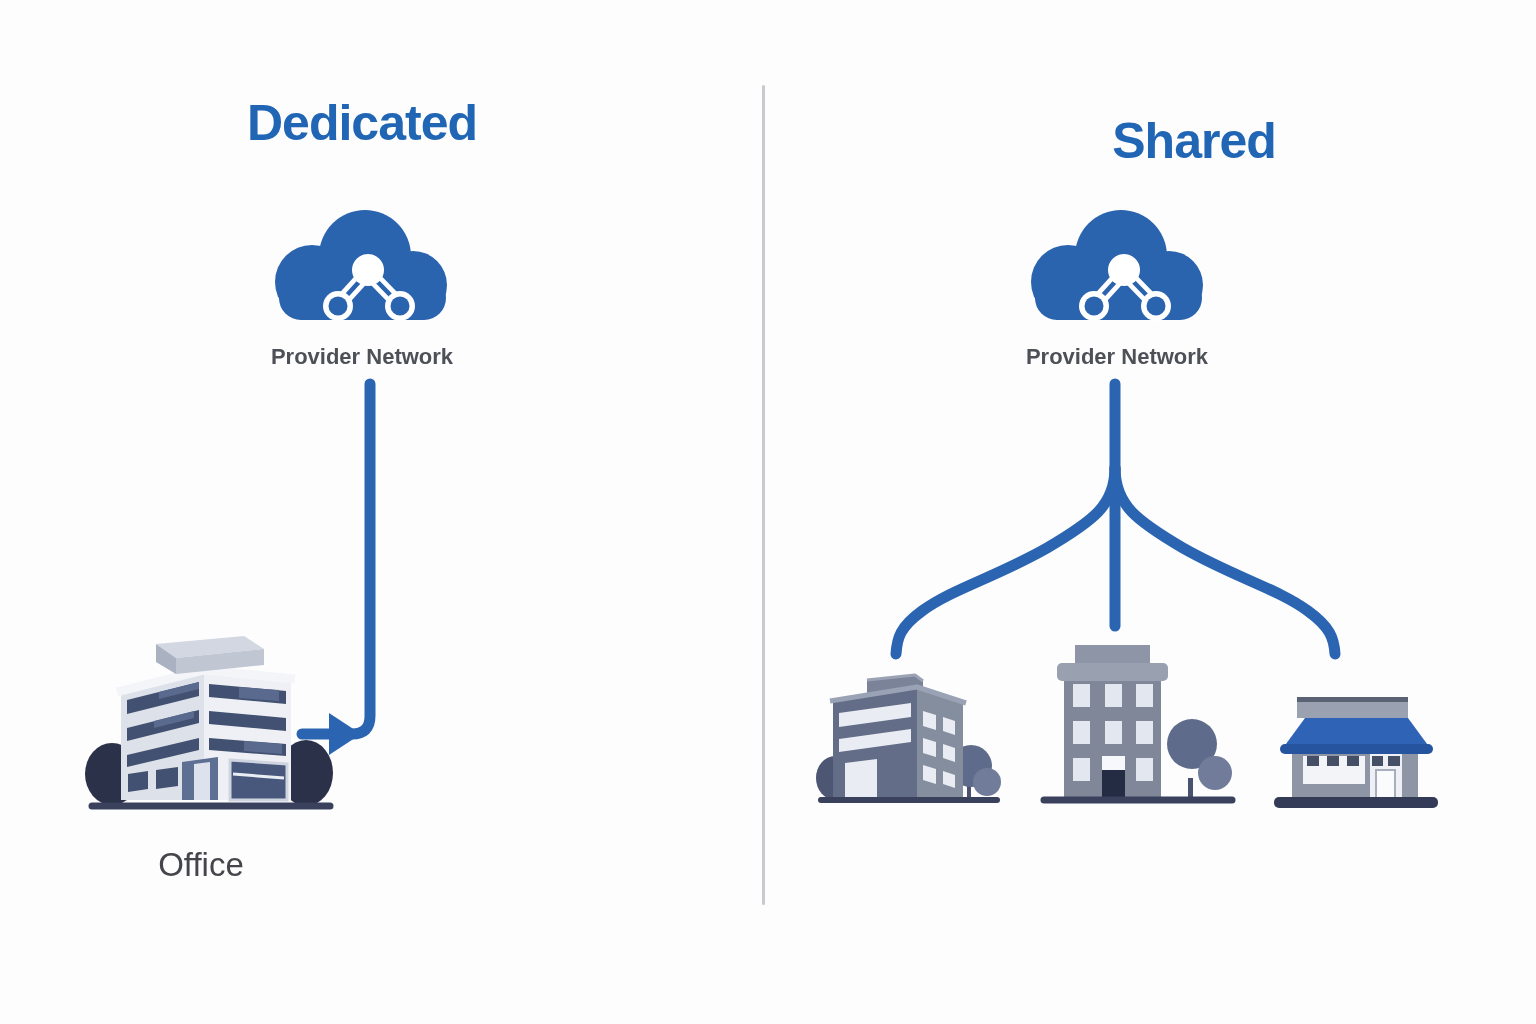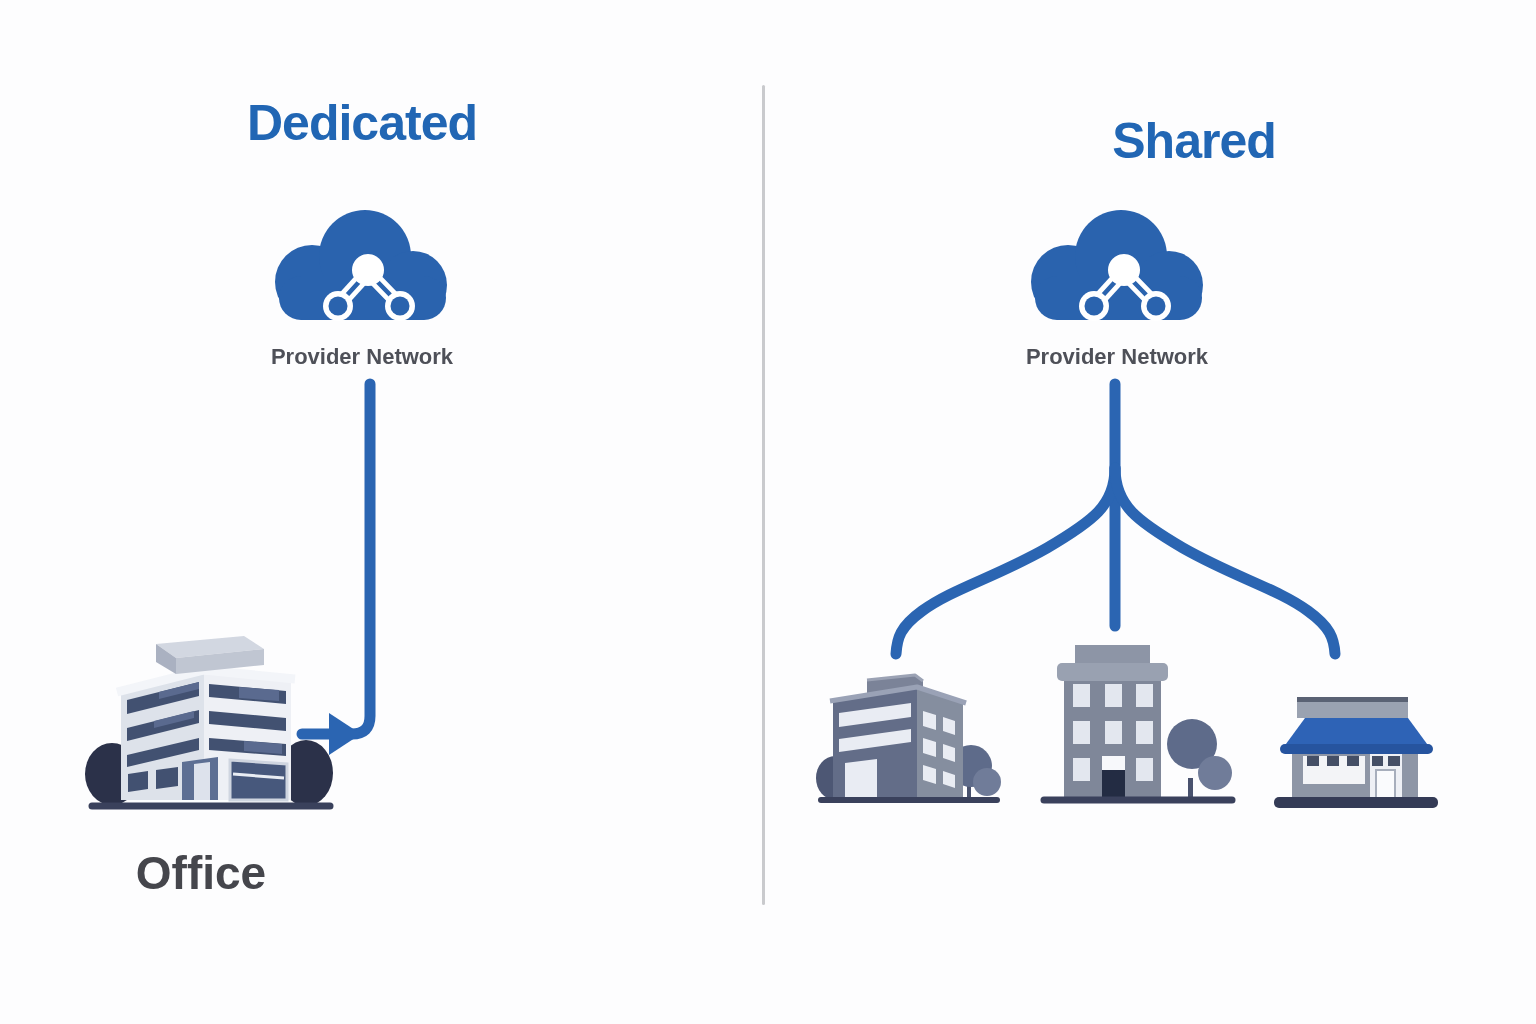--- a/index.html
+++ b/index.html
@@ -23,21 +23,21 @@
     --c-window-dark:#425171;
     --c-window-light:#e9ecf3;
     --c-door-dark:#232c43;
   }
   html,body{margin:0;padding:0;}
   body{background:var(--c-background);font-family:"Liberation Sans",sans-serif;}
   .canvas{position:relative;width:1536px;height:1024px;overflow:hidden;background:var(--c-background);}
   .divider{position:absolute;left:762px;top:85px;width:3px;height:820px;background:var(--c-divider-gray);border-radius:2px;}
   .title{position:absolute;transform:translateX(-50%);font-size:50px;font-weight:700;letter-spacing:-1px;color:var(--c-title-blue);white-space:nowrap;}
   .provider-label{position:absolute;transform:translateX(-50%);font-size:22px;font-weight:600;color:var(--c-provider-label-gray);white-space:nowrap;}
-  .building-label{position:absolute;transform:translateX(-50%);font-size:46px;font-weight:700;color:var(--c-building-label-gray);white-space:nowrap;}
+  .building-label{position:absolute;transform:translateX(-50%);font-size:33px;font-weight:400;color:var(--c-building-label-gray);white-space:nowrap;}
   .abs{position:absolute;}
   .overlay{position:absolute;left:0;top:0;pointer-events:none;}
   
   .cloud-fill{fill:var(--c-cloud-blue);}
   .edge-white{stroke:#ffffff;stroke-width:14;fill:none;stroke-linecap:round;}
   .edge-blue{stroke:var(--c-cloud-blue);stroke-width:4.5;fill:none;stroke-linecap:round;}
   .node-core{fill:var(--c-cloud-blue);}
   
   .net-line{stroke:var(--c-line-blue);stroke-width:11;fill:none;stroke-linecap:round;}
   .net-fill{fill:var(--c-line-blue);}

